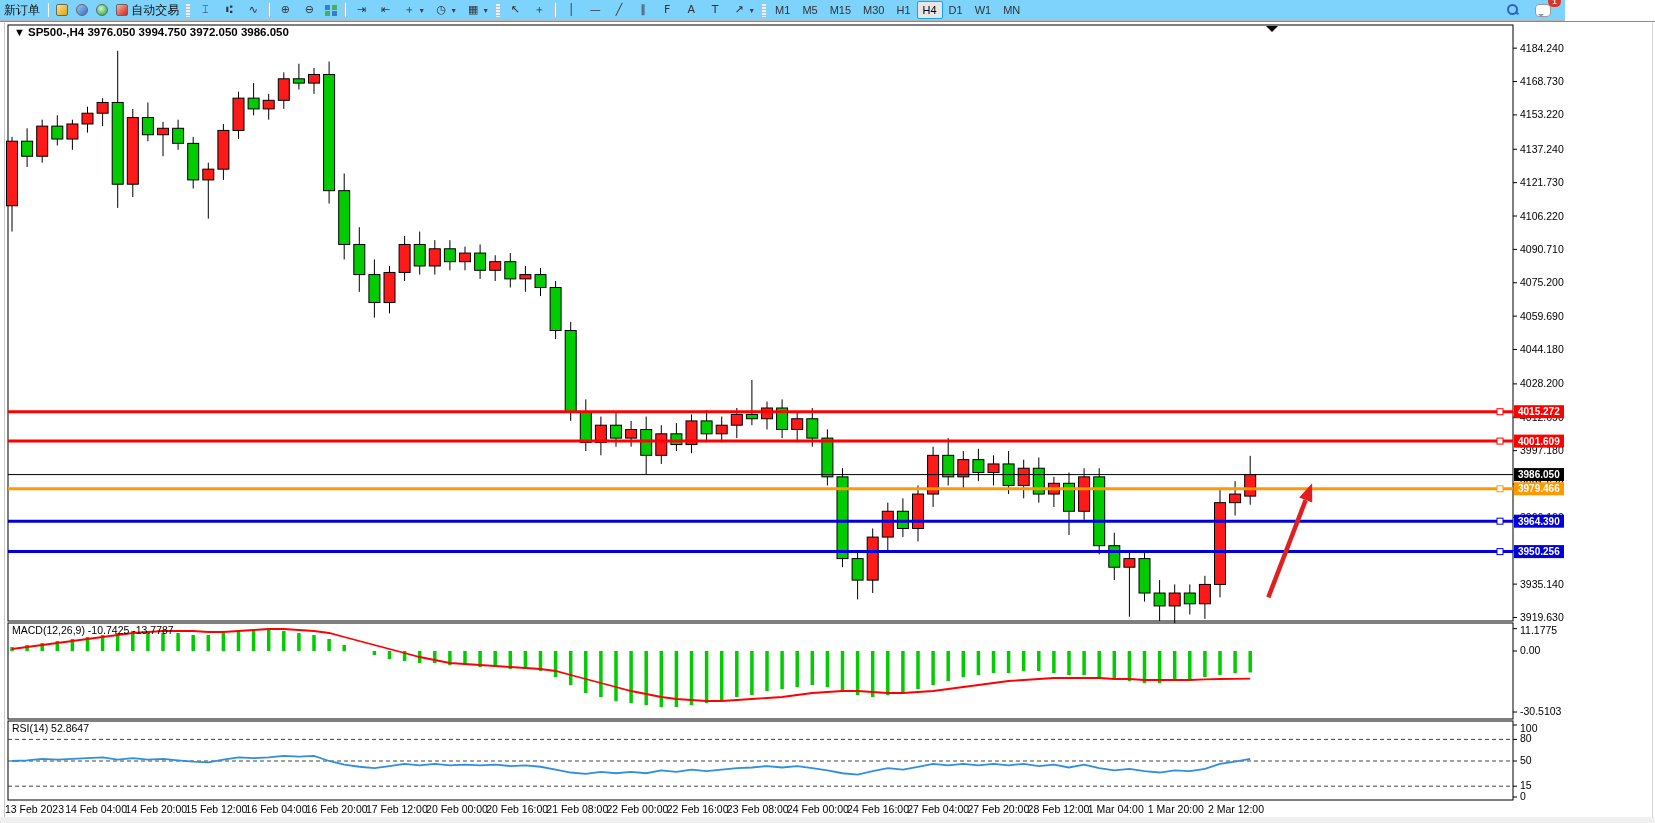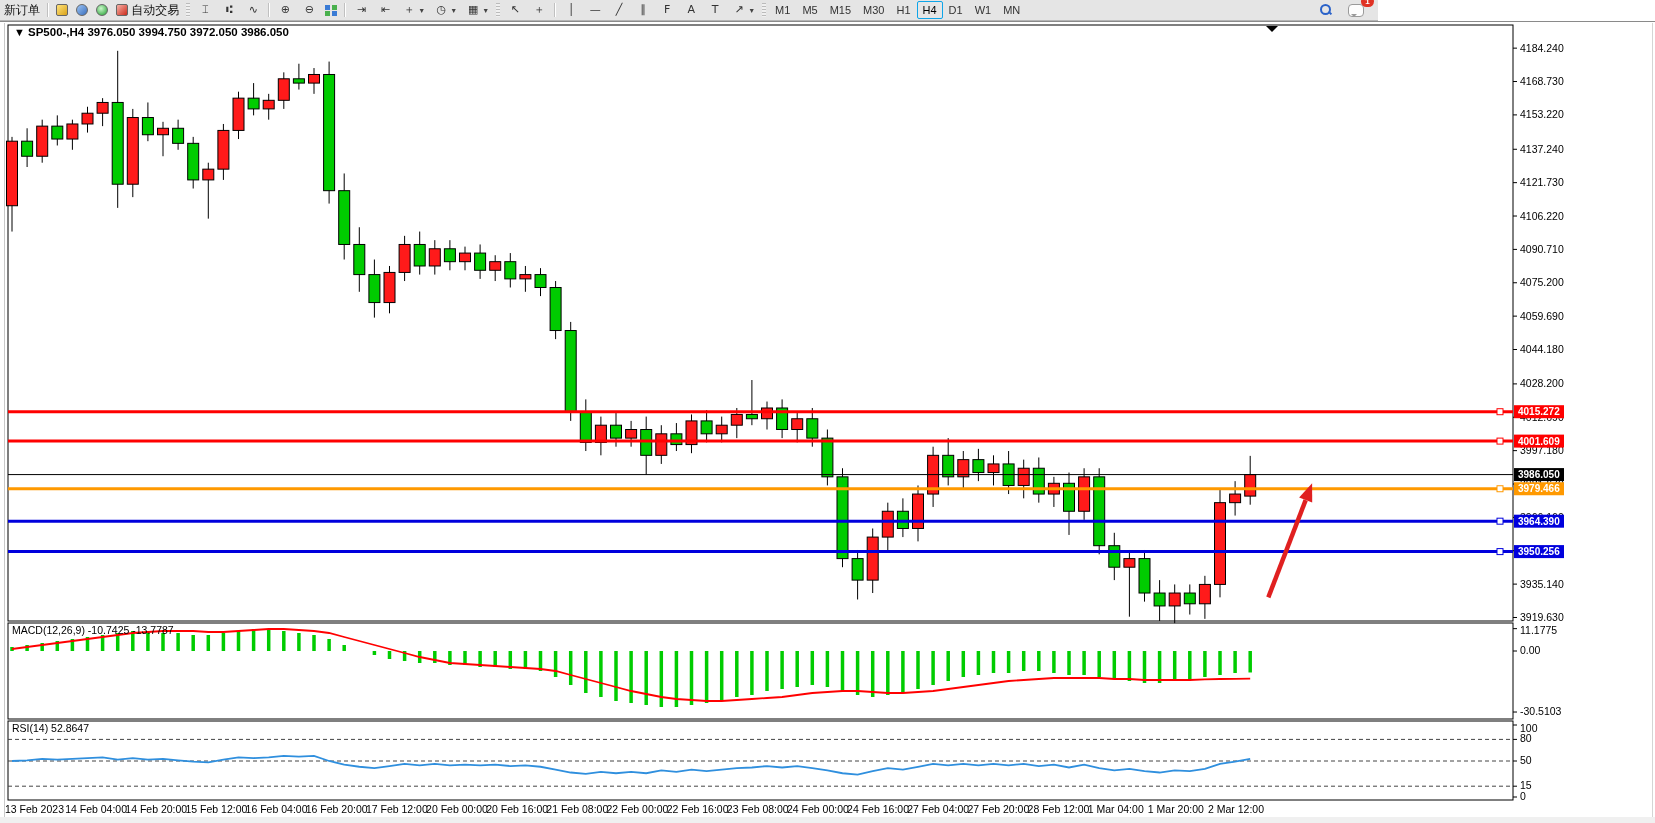--- a/index.html
+++ b/index.html
@@ -1,18 +1,18 @@
 <!DOCTYPE html>
 <html><head>
 <meta charset="utf-8">
 <style>
   html,body{margin:0;padding:0;background:#f0f0f0;font-family:"Liberation Sans",sans-serif;}
   #app{position:relative;width:1655px;height:823px;background:#fff;overflow:hidden;}
   
-  #toolbar{position:absolute;left:0;top:0;width:1378px;height:20px;background:#e5e5e5;
+  #toolbar{position:absolute;left:0;top:0;width:1565px;height:20px;background:#7dd3fc;
     border-bottom:1px solid #b5b5b5;display:flex;align-items:center;font-size:12px;color:#111;}
   .tbtn{height:18px;display:flex;align-items:center;padding:0 4px;cursor:default;}
   .tsep{width:1px;height:14px;background:#c0c0c0;border-right:1px solid #fff;margin:0 3px;}
   .tgrip{width:4px;height:14px;margin:0 3px;background:repeating-linear-gradient(#bbb 0 1px,#f0f0f0 1px 3px);}
   .ticon{width:16px;height:14px;display:inline-flex;align-items:center;justify-content:center;
     font-size:11px;line-height:14px;color:#333;}
   .glyph{font-family:"DejaVu Sans",sans-serif;}
   .drop{font-size:7px;color:#444;margin-left:1px;}
   .tf{padding:0 5px;height:16px;line-height:16px;font-size:11px;color:#333;border:1px solid transparent;}
   .tf.active{background:#e6e6e6;border:1px solid #0ea5e9;border-radius:2px;color:#000;}

